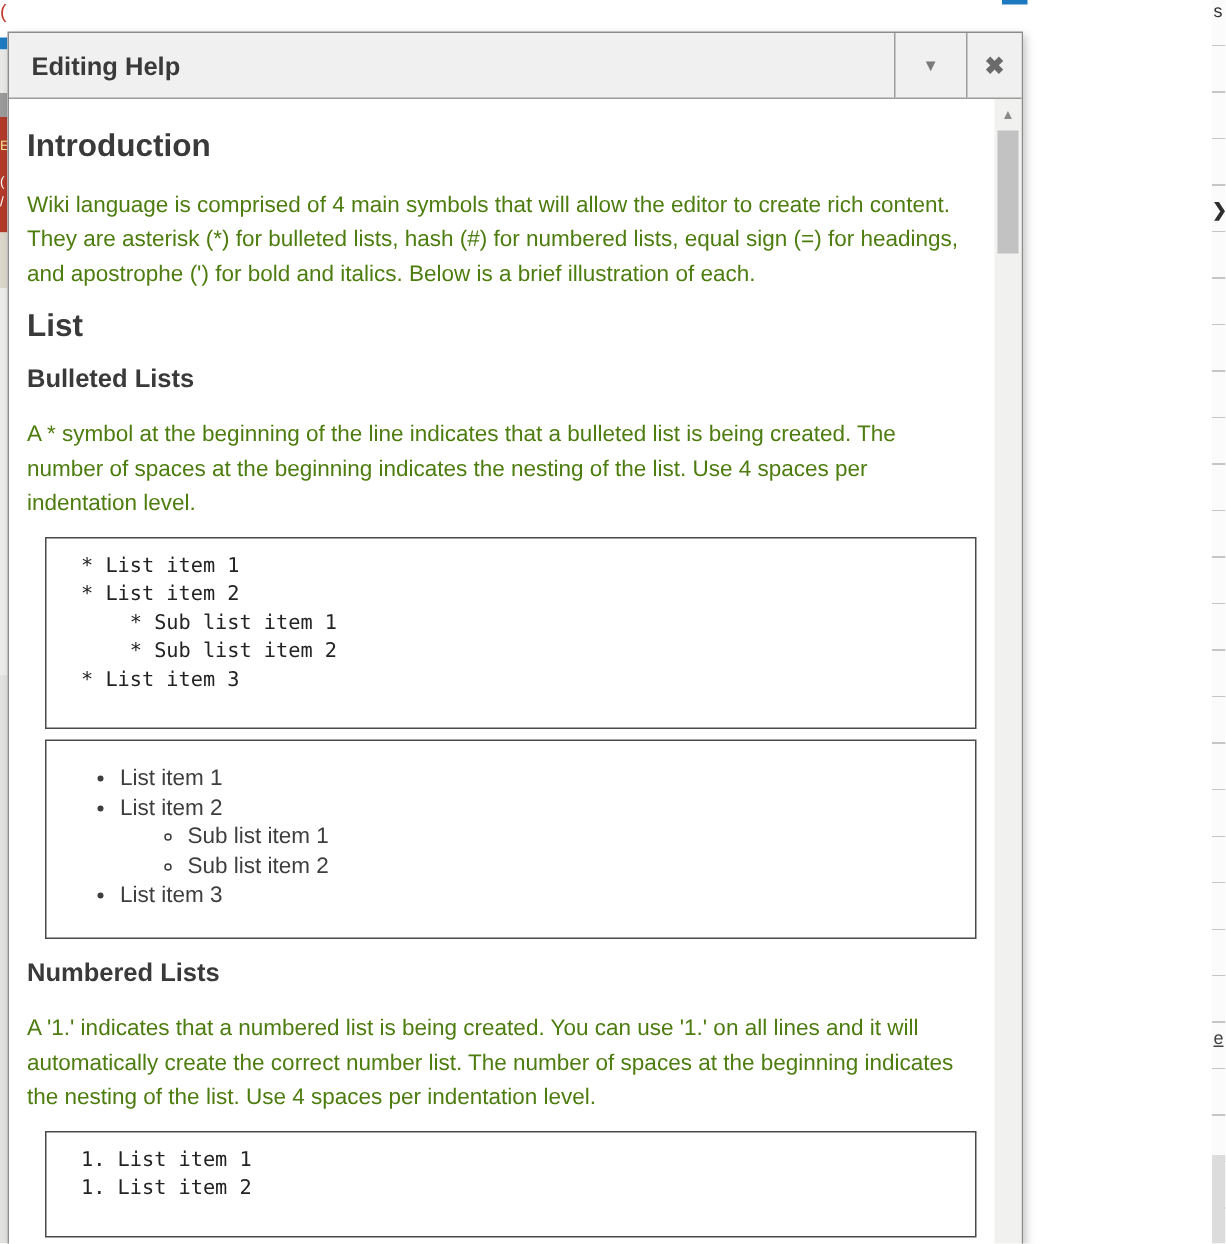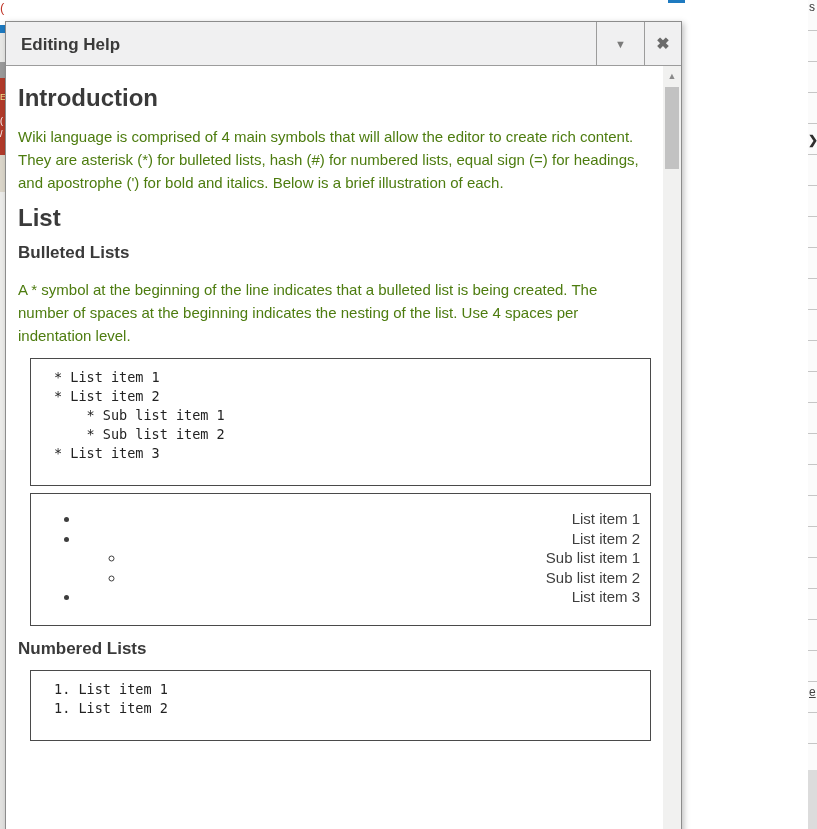--- a/index.html
+++ b/index.html
@@ -55,31 +55,31 @@
   .tb-btn.close { width:37px; font-size:16px; font-weight:bold; }
 
   .dialog-body { flex:1; display:flex; min-height:0; }
   .content { flex:1; padding:8px 12px 0 12px; overflow:hidden; color:#3e3e3e; }
 
   h1.page-title {
     font-size:26px; font-weight:400; color:#3d3d3d;
     margin:6px 0 0; line-height:28px; padding-bottom:5px;
     border-bottom:1px solid #3d3d3d;
   }
-  h2.sec { font-size:24px; font-weight:bold; color:#3a3a3a; margin:12px 0 0; line-height:24px; }
+  h2.sec { font-size:21px; font-weight:bold; color:#3a3a3a; margin:12px 0 0; line-height:24px; }
   h3.sub { font-size:17px; font-weight:bold; color:#3a3a3a; margin:12px 0 0; line-height:21px; }
   p.body-text { font-size:15px; line-height:23px; color:#4d7c0f; margin:15px 0 0; }
   p.turns { font-size:15px; line-height:23px; color:#3e3e3e; margin:5px 0 0; }
   pre.code-box {
     font-family:"DejaVu Sans Mono","Liberation Mono",monospace;
     font-size:13.5px; line-height:19px; color:#232323;
     border:1px solid #4a4a4a; background:#fff;
     margin:11px 0 0 12px; padding:9px 10px 22px 23px; white-space:pre;
   }
-  .list-box { border:1px solid #4a4a4a; margin:7px 0 0 12px; padding:15px 10px 18px 10px;text-align:right; }
+  .list-box { border:1px solid #4a4a4a; margin:7px 0 0 12px; padding:15px 10px 18px 10px; }
   .list-box ul.top {
     margin:0; padding-left:39px; list-style:disc;
     font-size:15px; line-height:19.5px; color:#3e3e3e;
   }
   .list-box ul.sub { margin:0; padding-left:45px; list-style:circle; }
 
   
   .scrollbar { width:18px; flex:none; background:#f1f1f0; position:relative; }
   .sb-arrow {
     position:absolute; left:0; right:0; height:20px;
@@ -149,20 +149,21 @@
             <ul class="sub">
               <li>Sub list item 1</li>
               <li>Sub list item 2</li>
             </ul>
           </li>
           <li>List item 3</li>
         </ul>
       </div>
 
       <h3 class="sub">Numbered Lists</h3>
+      <p class="body-text">A '1.' indicates that a numbered list is being created. You can use '1.' on all lines and it will automatically create the correct number list. The number of spaces at the beginning indicates the nesting of the list. Use 4 spaces per indentation level.</p>
 
       <pre class="code-box">1. List item 1
 1. List item 2</pre>
     </div>
 
     <div class="scrollbar">
       <div class="sb-arrow up">
         <span>▲</span>
       </div>
       <div class="sb-thumb"></div>

